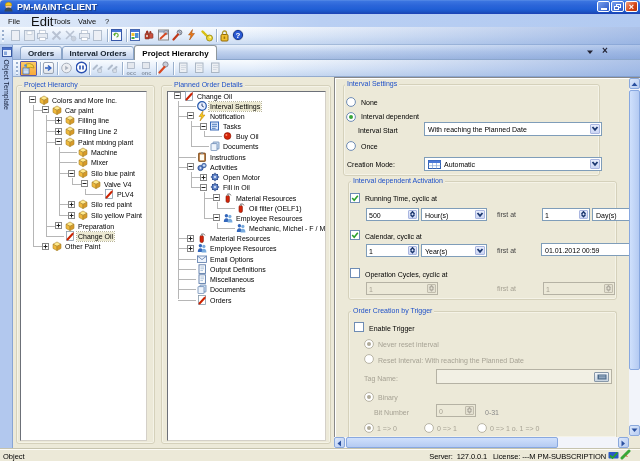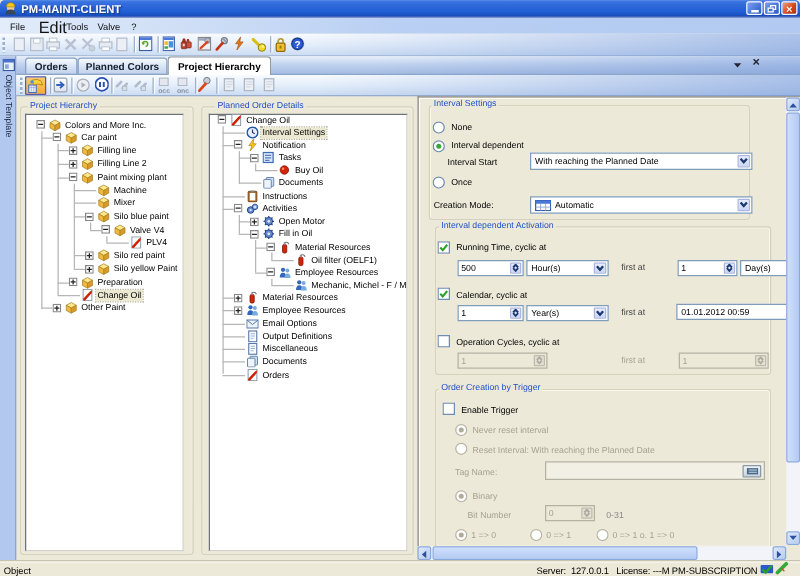--- a/index.html
+++ b/index.html
@@ -112,21 +112,21 @@
   </svg>
 <svg style="position:absolute;left:232px;top:29px" width="12" height="12" viewBox="0 0 12 12">
     <circle cx="6" cy="6" r="5.5" fill="#888" opacity="0.35"></circle>
     <circle cx="6" cy="6" r="4.6" fill="#2a5ad4" stroke="#1a3a90"></circle>
     <text x="6" y="9" font-size="8" font-weight="bold" fill="#fff" text-anchor="middle" font-family="Liberation Sans">?</text>
   </svg>
 <div style="left:13px;top:45px;width:627px;height:15px;background:linear-gradient(180deg,#e8f0fb 0%,#c0d2ee 45%,#a2b9e0 100%)"></div>
 <div style="left:13px;top:45px;width:627px;height:15px;background:linear-gradient(90deg,rgba(130,162,222,0) 45%,rgba(112,148,214,0.45) 100%)"></div>
 <div style="left:13px;top:59px;width:627px;height:1px;background:#8ba6cc"></div>
 <div style="left:20px;width:42px;top:46px;height:14px;background:linear-gradient(180deg,#f6fafe,#d4e0f4 60%,#c2d2ec);border:1px solid #8aa4c8;border-radius:3px 3px 0 0;font-size:8px;font-weight:bold;color:#15202c;text-align:center;line-height:14px">Orders</div>
-<div style="left:62px;width:72px;top:46px;height:14px;background:linear-gradient(180deg,#f6fafe,#d4e0f4 60%,#c2d2ec);border:1px solid #8aa4c8;border-radius:3px 3px 0 0;font-size:8px;font-weight:bold;color:#15202c;text-align:center;line-height:14px">Planned Colors</div>
+<div style="left:62px;width:72px;top:46px;height:14px;background:linear-gradient(180deg,#f6fafe,#d4e0f4 60%,#c2d2ec);border:1px solid #8aa4c8;border-radius:3px 3px 0 0;font-size:8px;font-weight:bold;color:#15202c;text-align:center;line-height:14px">Interval Orders</div>
 <div style="left:134px;top:45px;width:83px;height:15px;background:#fff;border:1px solid #90989c;border-bottom:none;border-radius:3px 3px 0 0;font-size:8px;font-weight:bold;color:#000;text-align:center;line-height:15px">Project Hierarchy</div>
 <svg style="position:absolute;left:586px;top:48px" width="8" height="8" viewBox="0 0 8 8">
     <polygon points="1,2.5 7,2.5 4,6" fill="#223"></polygon>
   </svg>
 <span class="t" style="left:602px;top:46px;font-size:10px;font-weight:bold;color:#223">×</span>
 <div style="left:0;top:45px;width:13px;height:403px;background:#b2c8ee;border-right:1px solid #88a4d4"></div>
 <svg style="position:absolute;left:2px;top:47px" width="10" height="10" viewBox="0 0 10 10">
     <rect x="0.5" y="0.5" width="9" height="9" fill="#e8f0fc" stroke="#3858a0"></rect>
     <rect x="0.5" y="0.5" width="9" height="2.5" fill="#4a70c8"></rect>
     <rect x="2" y="4.5" width="3" height="3.5" fill="#88a8dc"></rect>

